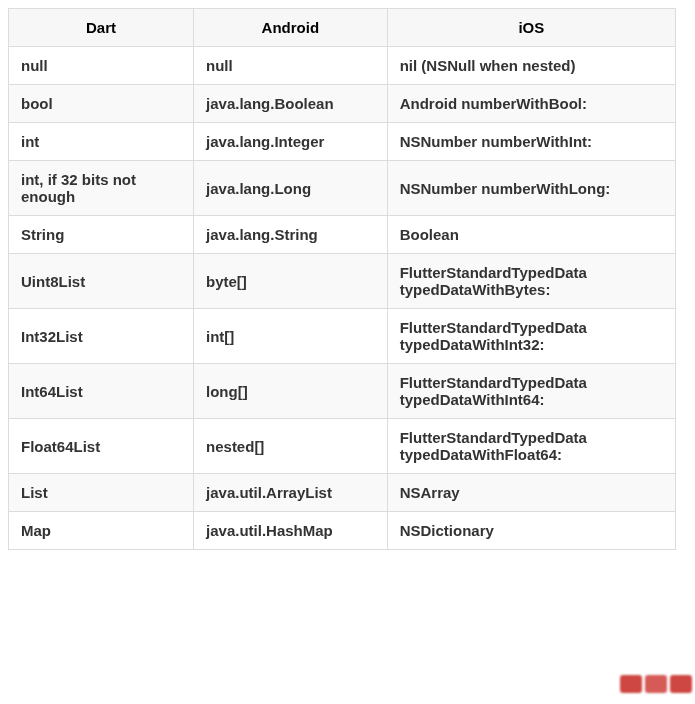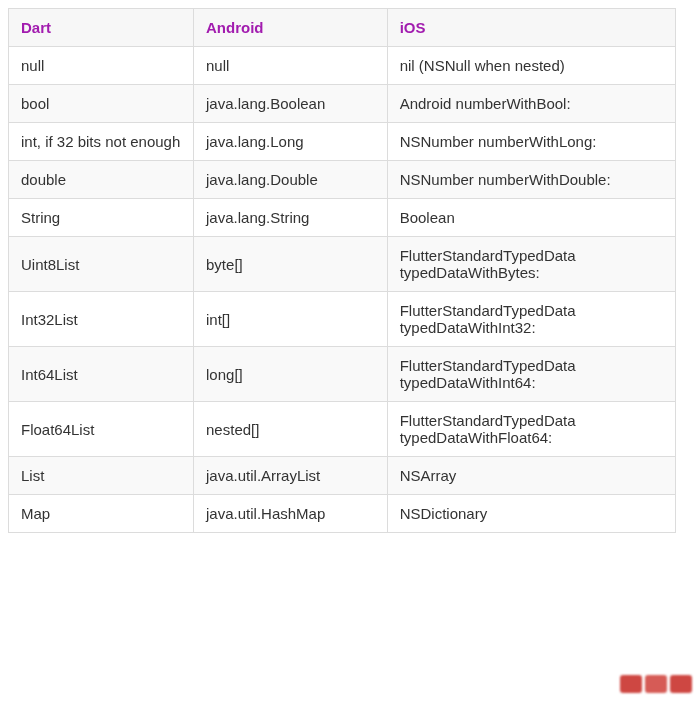--- a/index.html
+++ b/index.html
@@ -17,26 +17,27 @@
     table {
       border-collapse: collapse;
       width: 668px;
       background: #ffffff;
     }
     th, td {
       border: 1px solid #dcdcdc;
       padding: 10px 12px;
       text-align: left;
       vertical-align: middle;
-      font-weight: 400;
+      font-weight: 700;
     }
     th {
       background: #f7f7f7;
       font-weight: 700;
-      color: #a21caf;
+      color: #000000;
+      text-align: center;
     }
     tbody tr:nth-child(even) td {
       background: #f9f9f9;
     }
     tbody tr:nth-child(odd) td {
       background: #ffffff;
     }
     .col-dart { width: 172px; }
     .col-android { width: 180px; }
     .col-ios { width: 268px; }
@@ -76,28 +77,28 @@
       <td>null</td>
       <td>null</td>
       <td>nil (NSNull when nested)</td>
     </tr>
     <tr>
       <td>bool</td>
       <td>java.lang.Boolean</td>
       <td>Android numberWithBool:</td>
     </tr>
     <tr>
+      <td>int</td>
+      <td>java.lang.Integer</td>
+      <td>NSNumber numberWithInt:</td>
+    </tr>
+    <tr>
       <td>int, if 32 bits not enough</td>
       <td>java.lang.Long</td>
       <td>NSNumber numberWithLong:</td>
-    </tr>
-    <tr>
-      <td>double</td>
-      <td>java.lang.Double</td>
-      <td>NSNumber numberWithDouble:</td>
     </tr>
     <tr>
       <td>String</td>
       <td>java.lang.String</td>
       <td>Boolean</td>
     </tr>
     <tr>
       <td>Uint8List</td>
       <td>byte[]</td>
       <td>FlutterStandardTypedData typedDataWithBytes:</td>

